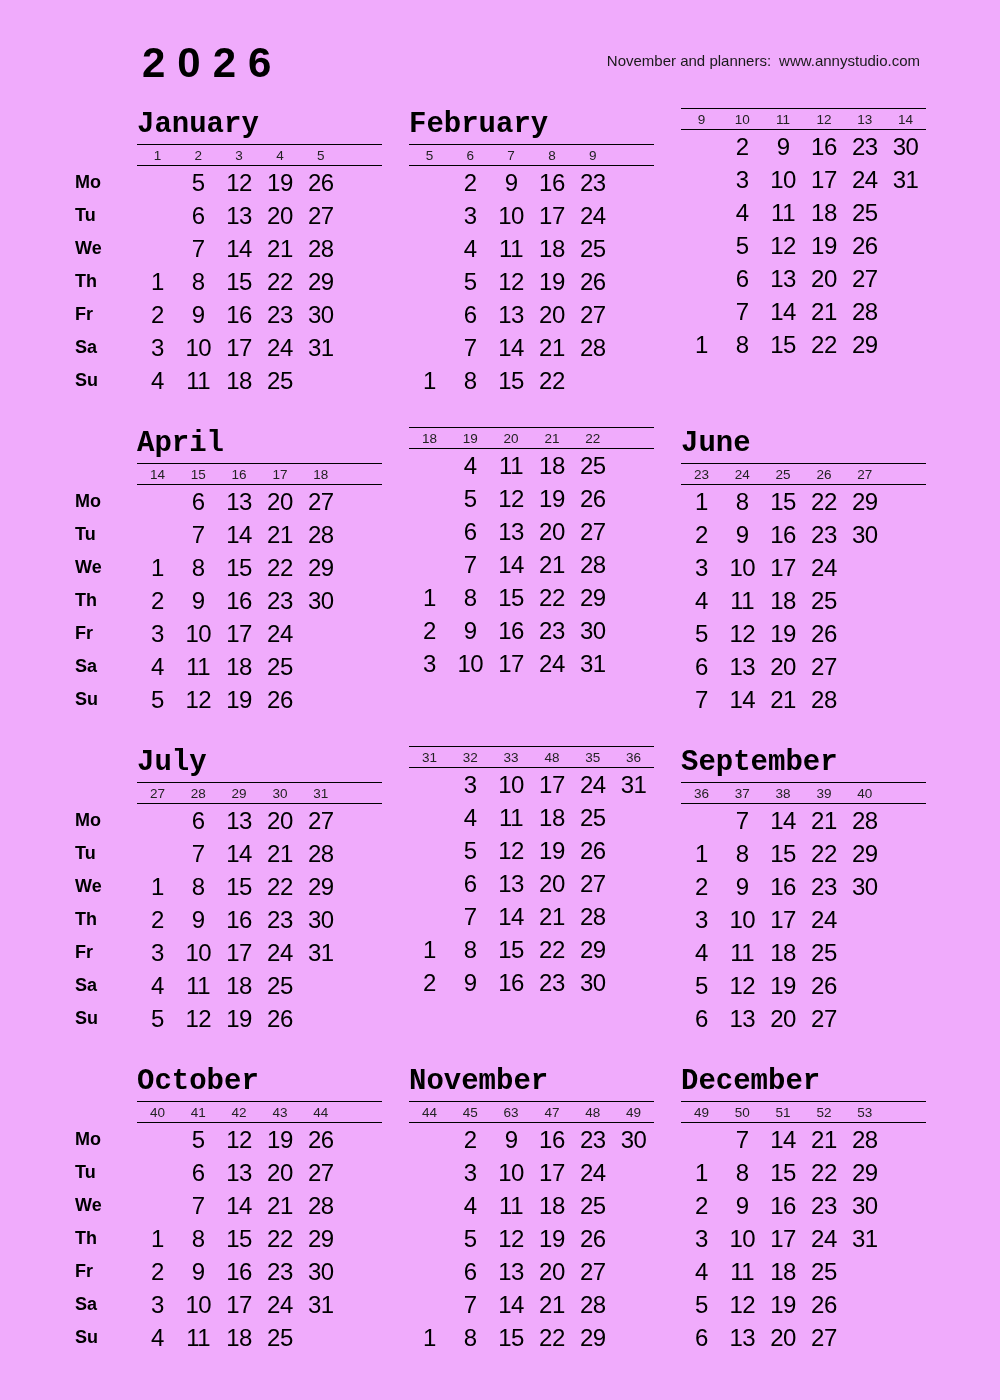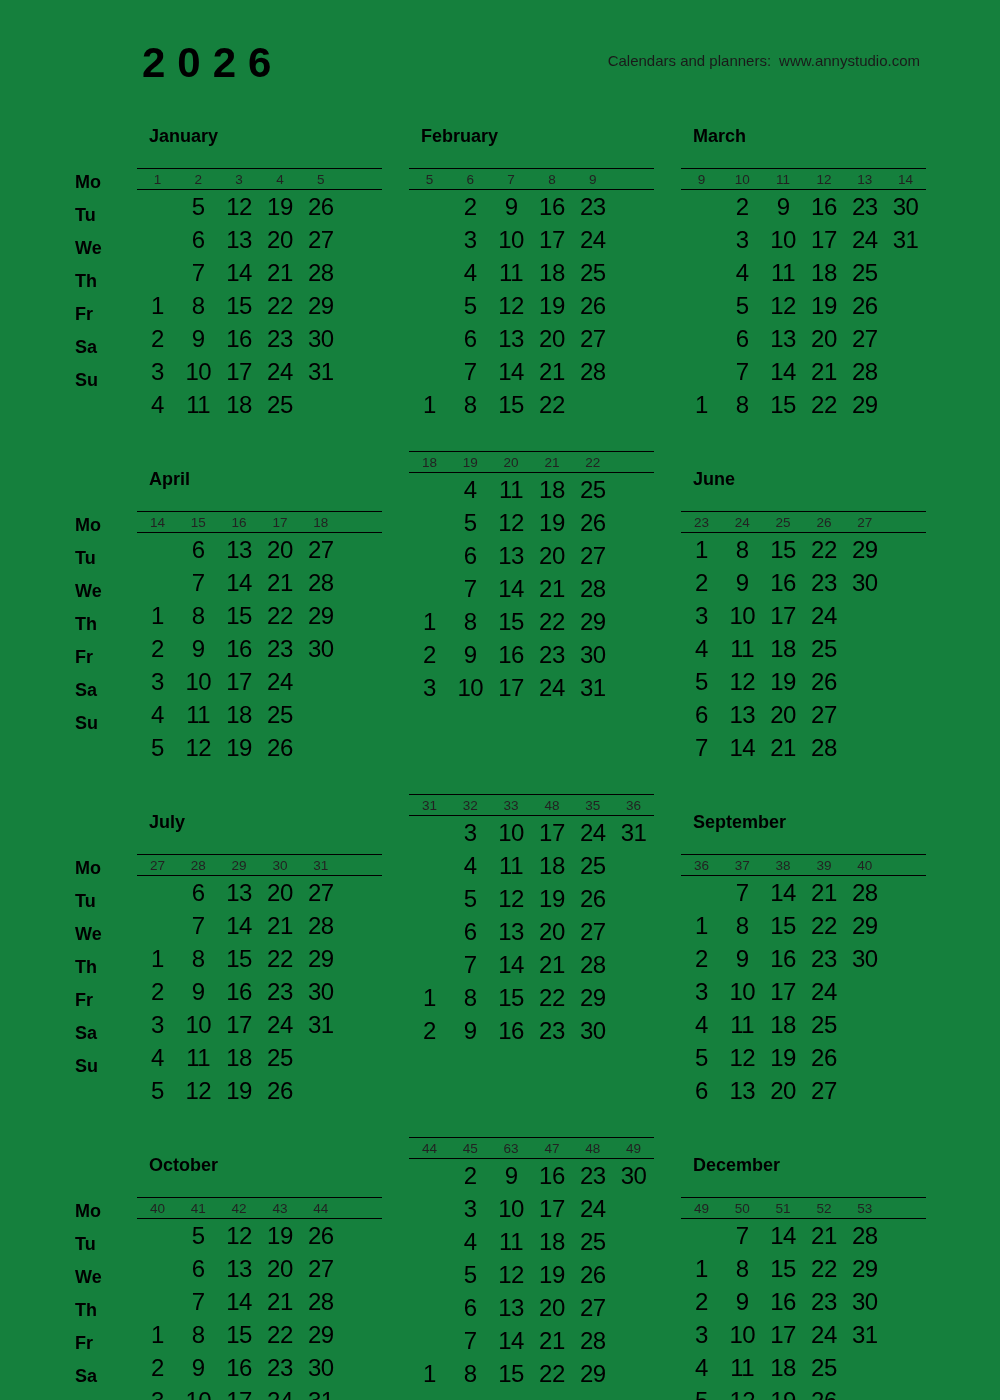--- a/index.html
+++ b/index.html
@@ -1,58 +1,58 @@
 <!DOCTYPE html>
 <html><head>
 <meta charset="utf-8">
 <style>
   html, body { margin:0; padding:0; background:#fff; }
   body { width:1000px; height:1400px; font-family:"Liberation Sans", sans-serif; color:#000; }
-  .page { position:relative; width:1000px; height:1400px; background:#15803d; overflow:hidden; }
+  .page { position:relative; width:1000px; height:1400px; background:#f0abfc; overflow:hidden; }
 
   .year-title {
     position:absolute; left:142px; top:42px; margin:0;
     font-size:42px; font-weight:bold; letter-spacing:12px; line-height:1;
   }
   .credit {
     position:absolute; top:52px; right:80px;
     font-size:15px; color:#1a1a1a; white-space:nowrap;
   }
   .credit .gap { display:inline-block; width:8px; }
 
   .cal-grid { position:absolute; left:75px; top:108px; }
   .month-row { display:flex; margin-bottom:30px; }
 
   .dow-col { width:62px; padding-top:58px; font-size:18px;font-weight:bold; }
   .dow-col .dow { height:33px; line-height:33px; }
 
   .month { width:245px; margin-right:27px; }
   .month:last-child { margin-right:0; }
   .month-title {
-    margin:12px; height:36px; line-height:33px;
-    font-size:18px; font-weight:bold;
+    margin:0; height:36px; line-height:33px;
+    font-size:29px; font-weight:bold;font-family:Liberation Mono, monospace;
   }
   .weeks {
     display:grid; grid-template-columns:repeat(6,1fr);
     border-top:1px solid #000; border-bottom:1px solid #000;
     height:20px; align-items:center; text-align:center;
     font-size:13.5px; color:#222;
   }
   .dates {
     display:grid; grid-template-columns:repeat(6,1fr);
     grid-auto-rows:33px; align-items:center; text-align:center;
     font-size:24px; letter-spacing:-0.5px;
   }
 </style>
 </head>
 <body>
 
 <div class="page">
   <h1 class="year-title">2026</h1>
-  <div class="credit"><span>Calendars and planners:</span><span class="gap"></span><span>www.annystudio.com</span></div>
+  <div class="credit"><span>November and planners:</span><span class="gap"></span><span>www.annystudio.com</span></div>
   <main class="cal-grid">
       <div class="month-row">
         <div class="dow-col">
           <div class="dow">Mo</div>
           <div class="dow">Tu</div>
           <div class="dow">We</div>
           <div class="dow">Th</div>
           <div class="dow">Fr</div>
           <div class="dow">Sa</div>
           <div class="dow">Su</div>
@@ -161,21 +161,20 @@
             <div></div>
             <div>1</div>
             <div>8</div>
             <div>15</div>
             <div>22</div>
             <div></div>
             <div></div>
           </div>
         </div>
         <div class="month">
-          <h2 class="month-title">March</h2>
           <div class="weeks">
             <span>9</span>
             <span>10</span>
             <span>11</span>
             <span>12</span>
             <span>13</span>
             <span>14</span>
           </div>
           <div class="dates">
             <div></div>
@@ -632,20 +631,21 @@
             <div></div>
             <div>4</div>
             <div>11</div>
             <div>18</div>
             <div>25</div>
             <div></div>
             <div></div>
           </div>
         </div>
         <div class="month">
+          <h2 class="month-title">November</h2>
           <div class="weeks">
             <span>44</span>
             <span>45</span>
             <span>63</span>
             <span>47</span>
             <span>48</span>
             <span>49</span>
           </div>
           <div class="dates">
             <div></div>

